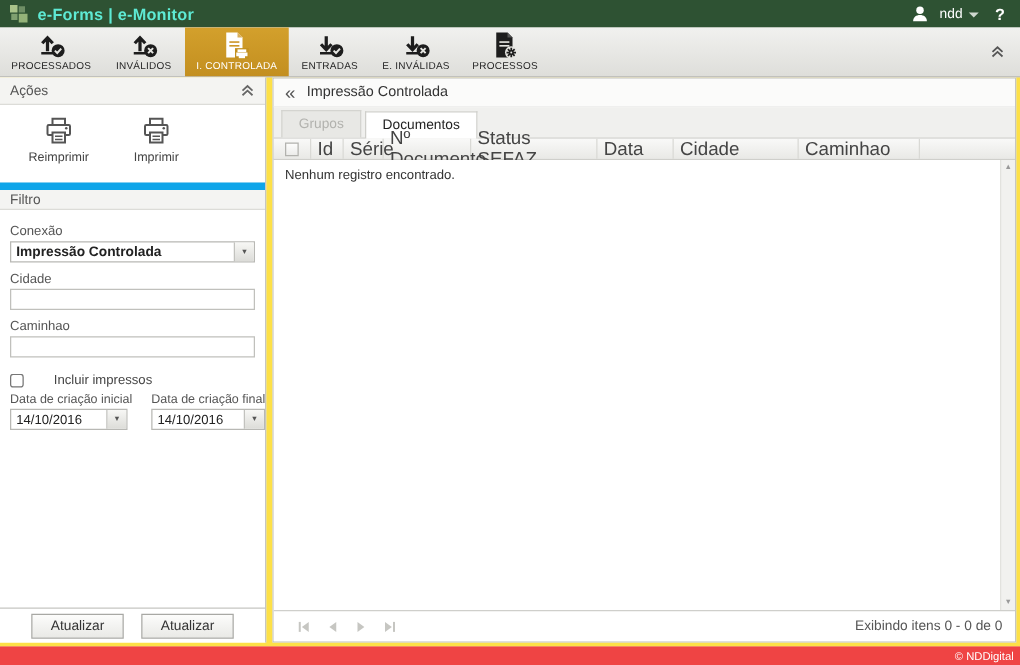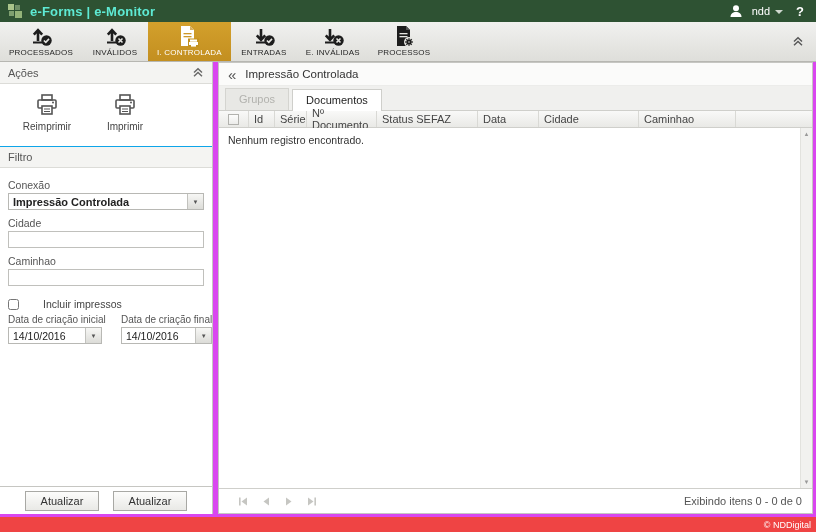--- a/index.html
+++ b/index.html
@@ -19,21 +19,21 @@
   
   .toolbar { height:40px; background:linear-gradient(#f1f1ef,#dededa); border-bottom:1px solid #b7b7b2; display:flex; align-items:stretch; position:relative; }
   .tb-item { display:flex; flex-direction:column; align-items:center; justify-content:center; padding:2px 9px 3px; min-width:66px; cursor:pointer; color:#1d1d1d; }
   .tb-item .tb-label { font-size:8px; color:#262626; margin-top:1px; letter-spacing:.2px; }
   .tb-item.active { background:linear-gradient(#d3a02c,#c38f20); color:#fff;text-align:right; }
   .tb-item.active .tb-label { color:#fff; }
   .tb-icon { width:24px; height:22px; display:block; }
   .toolbar-collapse { position:absolute; right:12px; top:14px; cursor:pointer; }
 
   
-  .content { position:relative; height:455px; background:#d946ef; }
+  .content { position:relative; height:455px; background:#fde047; }
 
   
   .sidebar { position:absolute; left:0; top:0; bottom:3px; width:213px; background:#fff; border-right:1px solid #c6c6c2; display:flex; flex-direction:column; }
   .sec-head { height:22px; flex:none; background:#f4f4f2; border-bottom:1px solid #dcdcd8; display:flex; align-items:center; padding:0 8px; color:#555; font-size:11px; }
   .sec-head .collapse { margin-left:auto; cursor:pointer; }
   .actions-row { flex:none; display:flex; padding:9px 0 14px 8px; background:#fff; }
   .action-btn { width:78px; display:flex; flex-direction:column; align-items:center; gap:4px; font-size:10px; color:#444; cursor:pointer; }
   .filter-body { flex:1; padding:4px 8px; background:#fff; overflow:hidden; }
   .f-label { display:block; font-size:10.5px; color:#555; margin:7px 0 2px; }
   .selectbox { height:17px; border:1px solid #b8b8b4; background:#fff; display:flex; align-items:center; cursor:pointer; }
@@ -50,21 +50,21 @@
   .sidebar-footer { flex:none; height:28px; border-top:1px solid #c6c6c2; display:flex; align-items:center; justify-content:center; gap:14px; background:#fff; }
   .btn { width:74px; height:20px; background:linear-gradient(#fcfcfb,#e9e9e6); border:1px solid #a8a8a4; font-size:11px; color:#333; font-family:"Liberation Sans", sans-serif; cursor:pointer; }
 
   
   .main { position:absolute; left:218px; top:0; right:3px; bottom:3px; background:#fff; border:1px solid #c6c6c2; display:flex; flex-direction:column; }
   .breadcrumb { flex:none; height:23px; display:flex; align-items:center; gap:9px; padding:0 9px; background:#fbfbfa; border-bottom:1px solid #ececea; font-size:11.5px; color:#333; }
   .back-icon { font-size:15px; color:#555; line-height:1; cursor:pointer; }
   .tabbar { flex:none; height:25px; background:#f0f0ee; border-bottom:1px solid #cfcfcb; display:flex; align-items:flex-end; padding:3px 0 0 6px; gap:3px; }
   .tab { height:22px; line-height:21px; padding:0 13px; font-size:11px; border:1px solid #d4d4d0; border-bottom:none; background:#e8e8e5; color:#b2b2ae; cursor:pointer; }
   .tab.active { background:#fff; color:#1e1e1e; border-color:#cfcfcb; margin-bottom:-1px; cursor:default; }
-  .thead { flex:none; height:17px; background:linear-gradient(#f9f9f8,#e9e9e6); border-bottom:1px solid #cfcfcb; display:flex; font-size:11px; color:#444; }
+  .thead { flex:none; height:17px; background:linear-gradient(#f9f9f8,#e9e9e6); border-bottom:1px solid #cfcfcb; display:flex; font-size:15px; color:#444; }
   .th { border-right:1px solid #d9d9d5; display:flex; align-items:center; padding:0 5px; }
   .th-check { width:30px; justify-content:center; }
   .th-check .cb { width:11px; height:11px; border:1px solid #b2b2ae; background:linear-gradient(#fdfdfc,#ececea); }
   .w-id{width:26px} .w-serie{width:32px} .w-ndoc{width:70px} .w-status{width:101px} .w-data{width:61px} .w-cidade{width:100px} .w-caminhao{width:97px}
   .th-fill { flex:1; border-right:none; }
   .tbody { flex:1; position:relative; background:#fff; }
   .empty-msg { padding:6px 9px; font-size:10.5px; color:#333; }
   .vscroll { position:absolute; top:0; right:0; bottom:0; width:12px; background:#f1f1ef; border-left:1px solid #e2e2de; display:flex; flex-direction:column; justify-content:space-between; align-items:center; padding:3px 0; }
   .scroll-arrow { font-size:6px; color:#999; line-height:1; }
   .pagerbar { flex:none; height:25px; border-top:1px solid #cfcfcb; display:flex; align-items:center; padding:0 10px; background:#fff; }
@@ -202,21 +202,21 @@
           <rect x="8" y="2" width="10" height="5" fill="none" stroke="#555" stroke-width="1.6"></rect>
           <rect x="4" y="7" width="18" height="8" rx="1" fill="none" stroke="#555" stroke-width="1.6"></rect>
           <circle cx="19" cy="9.5" r="1" fill="#555"></circle>
           <rect x="8" y="13" width="10" height="8" fill="#fff" stroke="#555" stroke-width="1.6"></rect>
           <path d="M10 16 h6 M10 18.5 h6" stroke="#555" stroke-width="1.2"></path>
         </svg>
         <span>Imprimir</span>
       </div>
     </div>
 
-    <div class="sec-head" style="border-top:1px solid #0ea5e9;">
+    <div class="sec-head" style="border-top:6px solid #0ea5e9;">
       <span>Filtro</span>
     </div>
 
     <div class="filter-body">
       <label class="f-label">Conexão</label>
       <div class="selectbox">
         <span class="sel-value">Impressão Controlada</span>
         <span class="dd-btn">▼</span>
       </div>
 

